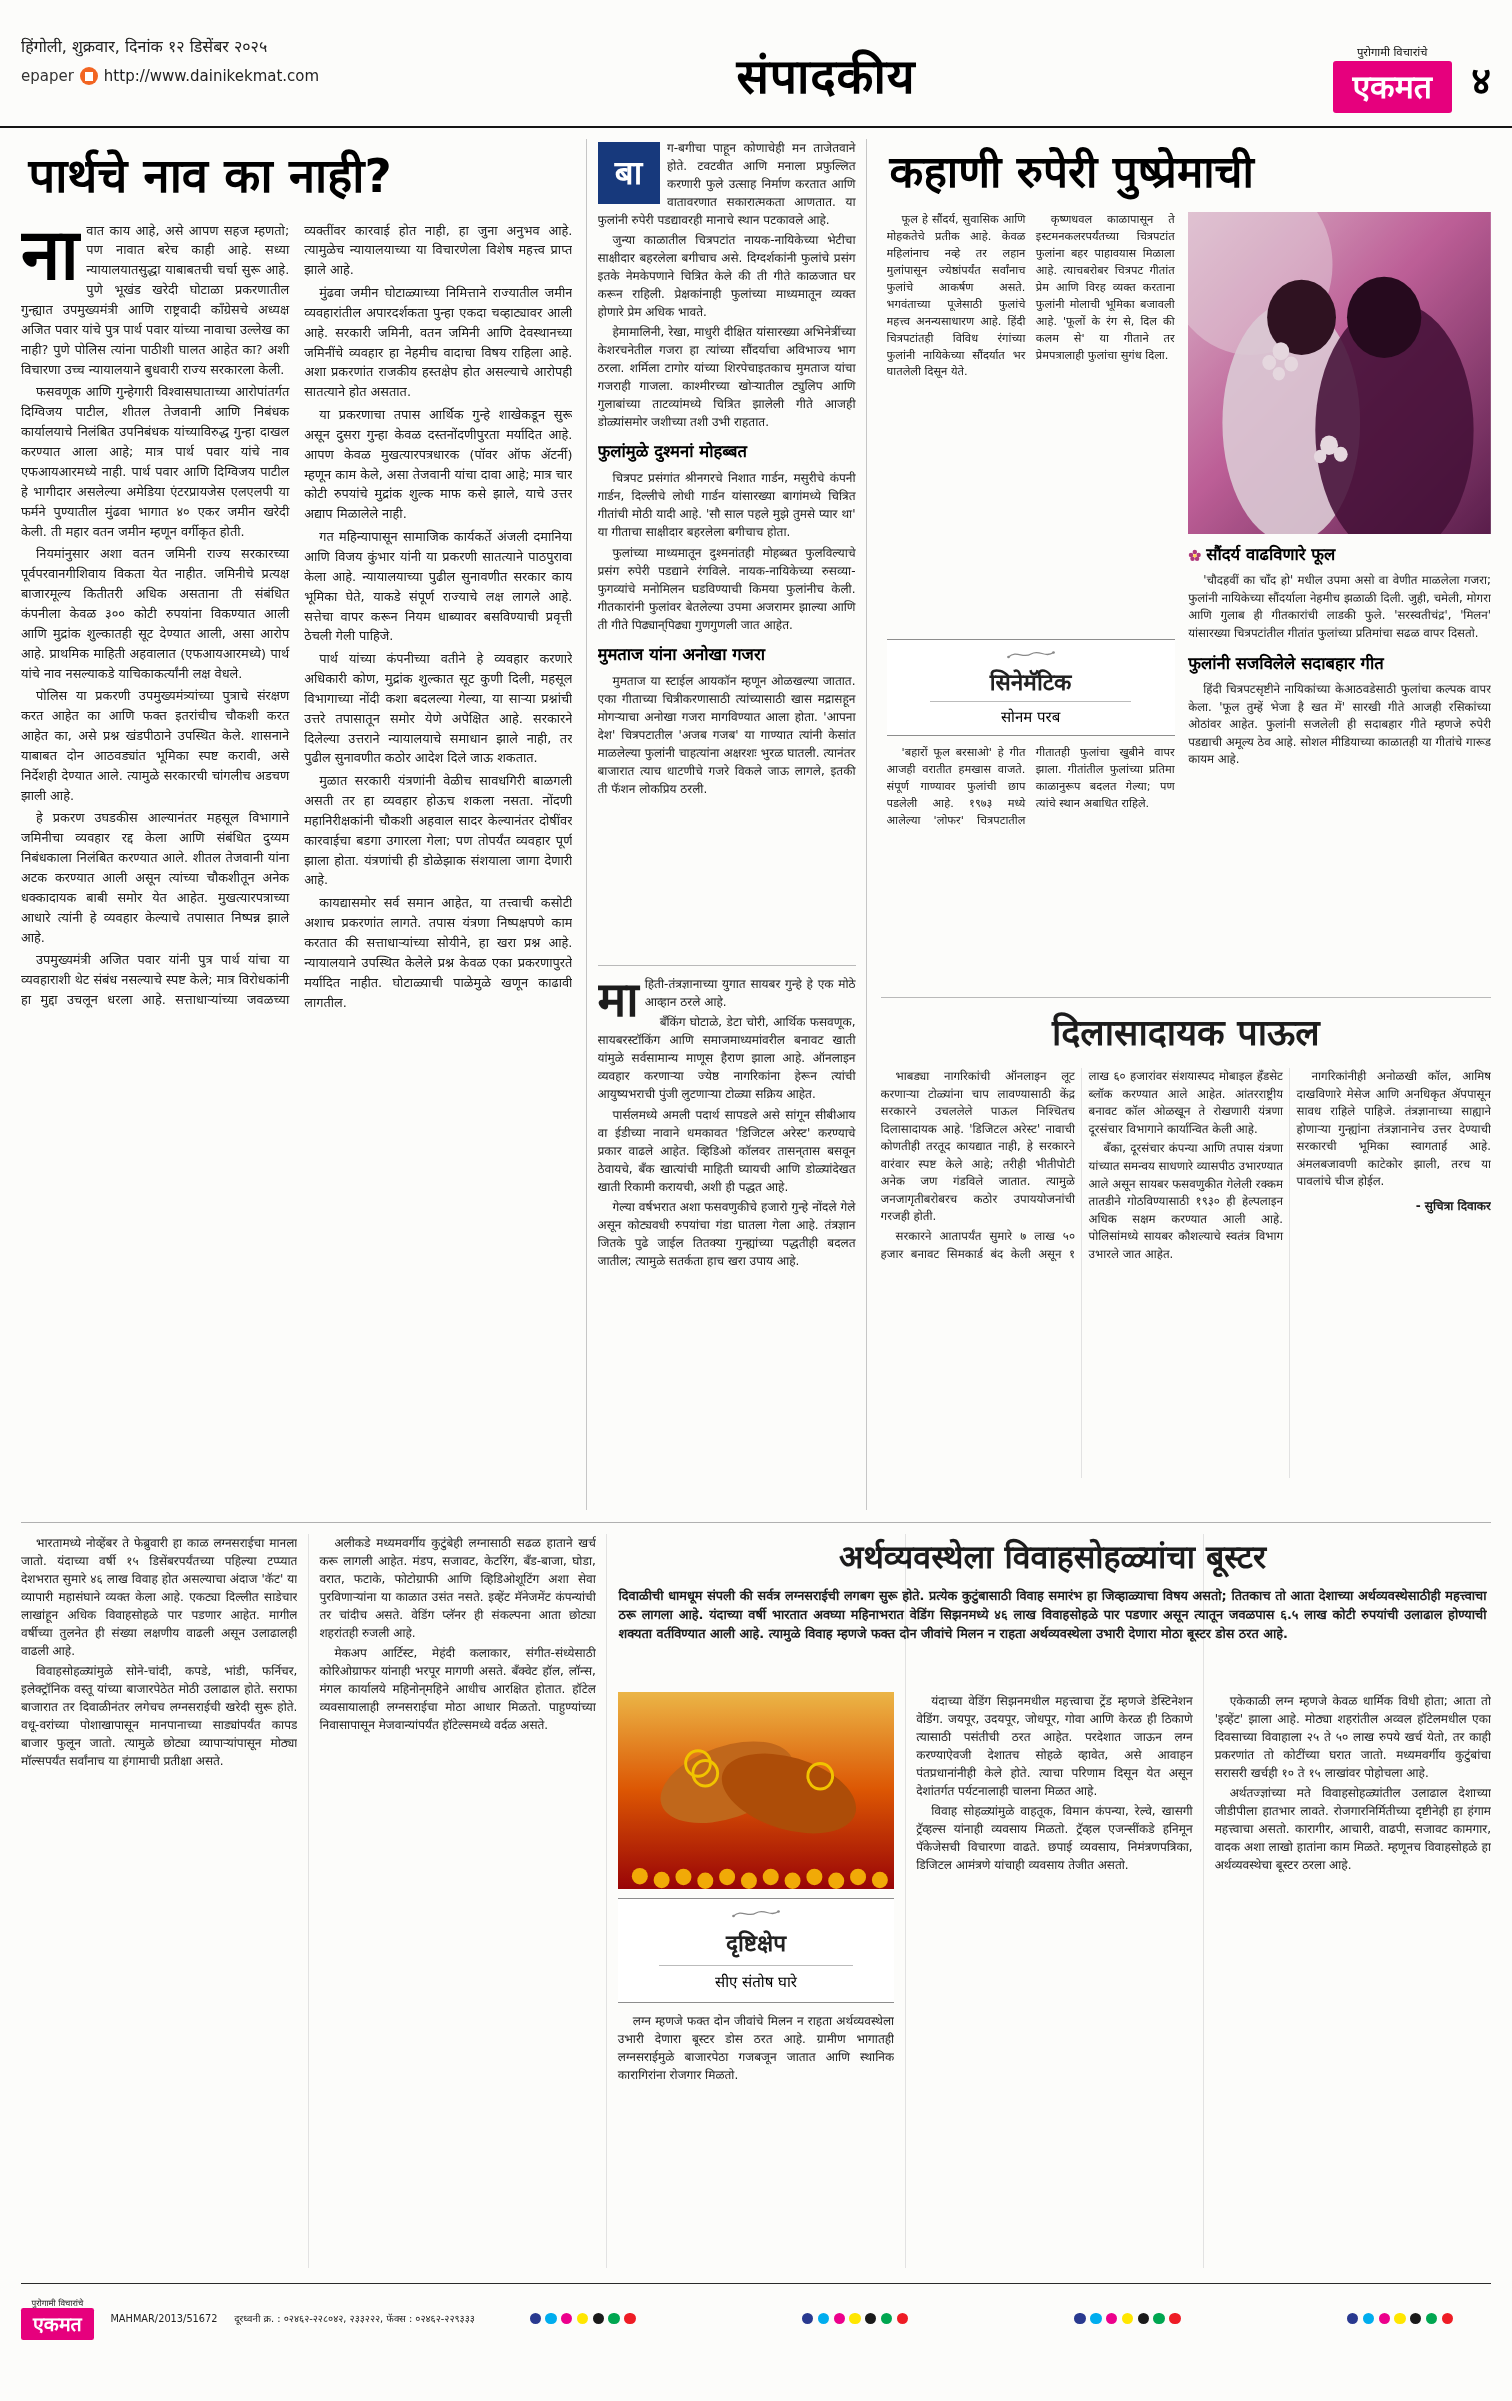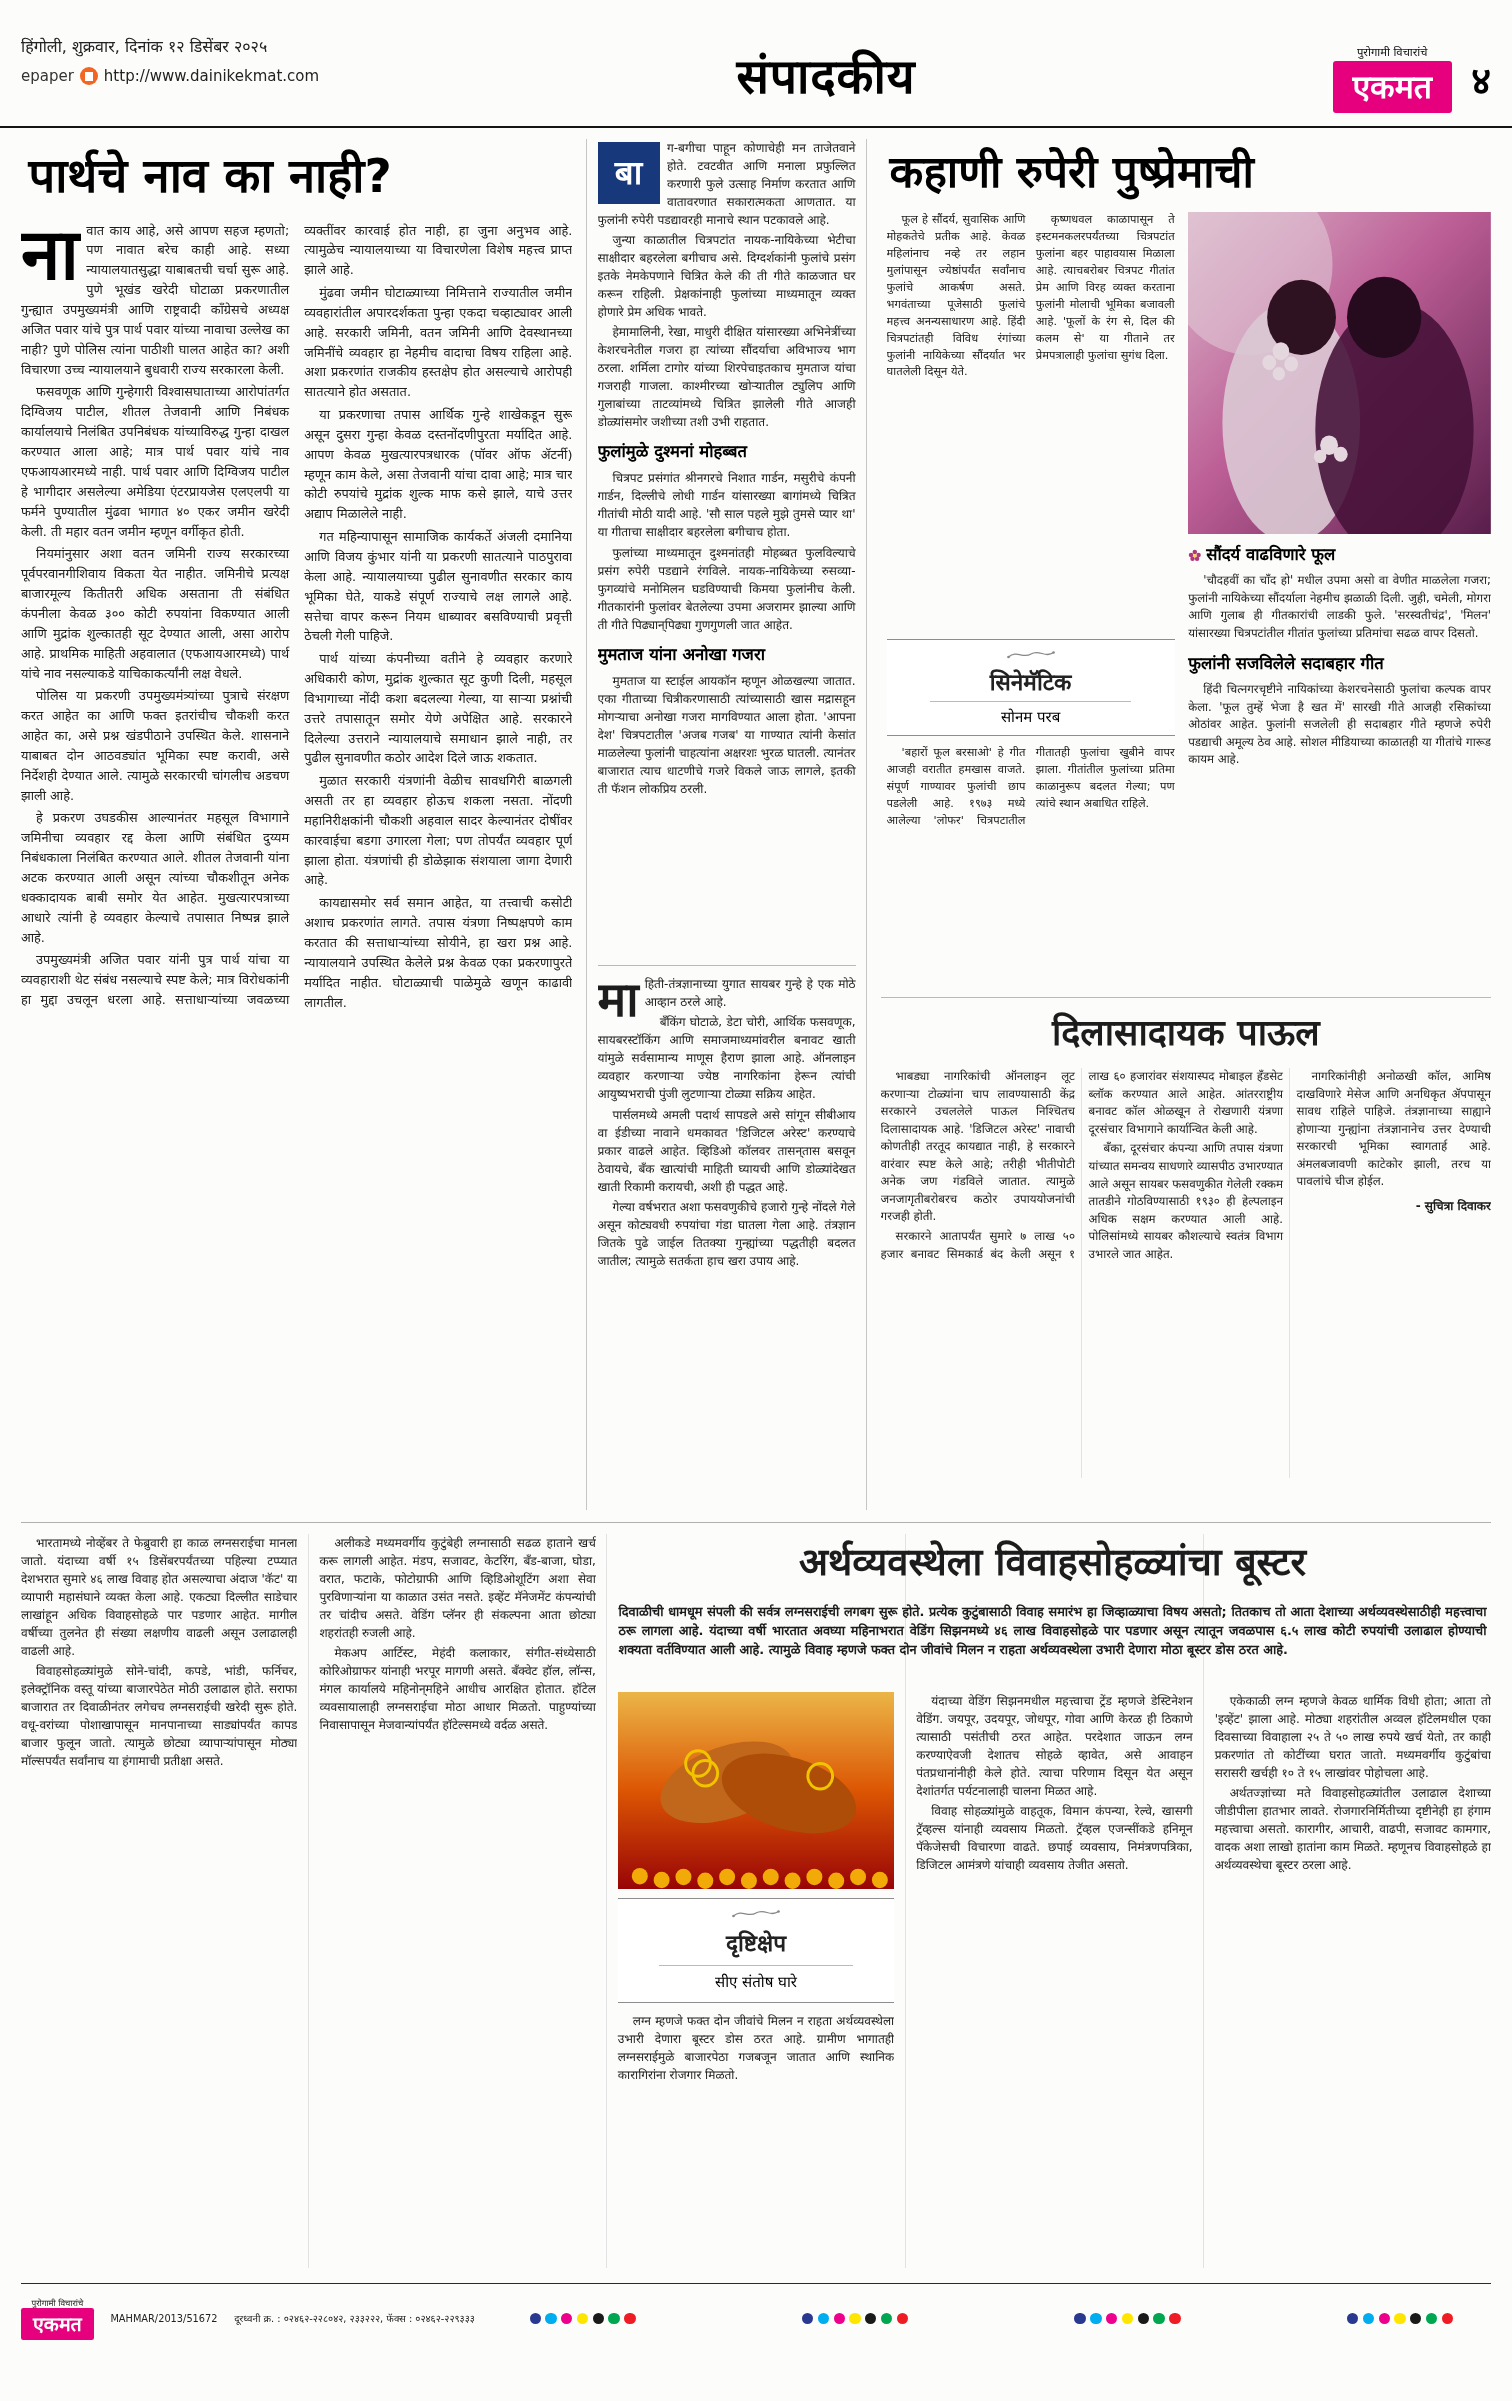--- a/index.html
+++ b/index.html
@@ -59,21 +59,21 @@
   .f-photo-col .photo-frame { height:322px; margin-bottom:9px; }
   .f-photo-col .sec { font-size:11.7px; line-height:1.5; }
   
   .art3 { border-top:0.8px solid #b9b9b9; margin-top:7.5px; padding-top:7.5px; flex:1; overflow:hidden; }
   .art3 h2 { font-size:36px; font-weight:700; text-align:center; margin:1.5px 0 12px; }
   .art3-cols { column-count:3; column-gap:13.6px; column-rule:0.8px solid #e2e2e2; height:410px; font-size:11.7px; line-height:1.5; overflow:hidden; }
   .signoff { text-align:right; font-weight:700; font-size:12px; margin-top:6px; text-indent:0; }
   
   .booster { margin:12px 21px 0; border-top:0.8px solid #b0b0b0; padding-top:10.5px; height:753px; position:relative; overflow:hidden; }
   .booster-overlay { position:absolute; top:10.5px; left:593px; width:877px; }
-  .booster-overlay h2 { font-size:38px; font-weight:700; text-align:center; margin-bottom:16px; }
+  .booster-overlay h2 { font-size:32px; font-weight:700; text-align:center; margin-bottom:9px; }
   .booster-lead { font-size:12.8px; font-weight:700; line-height:1.5; text-align:justify; padding:0 4.5px; }
   .b-cols { display:flex; gap:10.5px; height:734px; }
   .b-col { flex:1; font-size:12px; line-height:1.5; overflow:hidden; }
   .b-col + .b-col { border-left:0.8px solid #e2e2e2; padding-left:10.5px; }
   .b-spacer { height:158px; }
   .photo-wedding-frame { height:197px; margin-bottom:7.5px; }
   
   .ftr { margin:7.5px 21px 0; border-top:1.5px solid #2a2a2a; padding-top:6px; }
   .imprint-row { display:flex; justify-content:space-between; align-items:flex-start; }
   .imprint { font-size:9.8px; color:#222; max-width:1280px; }
@@ -204,21 +204,21 @@
                       <circle cx="12" cy="13" r="3"></circle>
                     </g>
                     <circle cx="9" cy="9" r="2.4" fill="#ffd24d"></circle>
                   </svg>
                 <span>सौंदर्य वाढविणारे फूल</span>
               </div>
               <div class="list"><p class="para">'चौदहवीं का चाँद हो' मधील उपमा असो वा वेणीत माळलेला गजरा; फुलांनी नायिकेच्या सौंदर्याला नेहमीच झळाळी दिली. जुही, चमेली, मोगरा आणि गुलाब ही गीतकारांची लाडकी फुले. 'सरस्वतीचंद्र', 'मिलन' यांसारख्या चित्रपटांतील गीतांत फुलांच्या प्रतिमांचा सढळ वापर दिसतो.</p></div>
               <div class="subhead">
                 <span>फुलांनी सजविलेले सदाबहार गीत</span>
               </div>
-              <div class="list"><p class="para">हिंदी चित्नगरचृष्टीने नायिकांच्या केशरचनेसाठी फुलांचा कल्पक वापर केला. 'फूल तुम्हें भेजा है खत में' सारखी गीते आजही रसिकांच्या ओठांवर आहेत. फुलांनी सजलेली ही सदाबहार गीते म्हणजे रुपेरी पडद्याची अमूल्य ठेव आहे. सोशल मीडियाच्या काळातही या गीतांचे गारूड कायम आहे.</p></div>
+              <div class="list"><p class="para">हिंदी चित्रपटसृष्टीने नायिकांच्या केआठवडेसाठी फुलांचा कल्पक वापर केला. 'फूल तुम्हें भेजा है खत में' सारखी गीते आजही रसिकांच्या ओठांवर आहेत. फुलांनी सजलेली ही सदाबहार गीते म्हणजे रुपेरी पडद्याची अमूल्य ठेव आहे. सोशल मीडियाच्या काळातही या गीतांचे गारूड कायम आहे.</p></div>
             </div>
           </div>
         </div>
       </div>
 
       <section class="art3">
         <h2>दिलासादायक पाऊल</h2>
         <div class="art3-cols">
           <div class="list"><p class="para">भाबड्या नागरिकांची ऑनलाइन लूट करणाऱ्या टोळ्यांना चाप लावण्यासाठी केंद्र सरकारने उचललेले पाऊल निश्चितच दिलासादायक आहे. 'डिजिटल अरेस्ट' नावाची कोणतीही तरतूद कायद्यात नाही, हे सरकारने वारंवार स्पष्ट केले आहे; तरीही भीतीपोटी अनेक जण गंडविले जातात. त्यामुळे जनजागृतीबरोबरच कठोर उपाययोजनांची गरजही होती.</p><p class="para">सरकारने आतापर्यंत सुमारे ७ लाख ५० हजार बनावट सिमकार्ड बंद केली असून १ लाख ६० हजारांवर संशयास्पद मोबाइल हँडसेट ब्लॉक करण्यात आले आहेत. आंतरराष्ट्रीय बनावट कॉल ओळखून ते रोखणारी यंत्रणा दूरसंचार विभागाने कार्यान्वित केली आहे.</p><p class="para">बँका, दूरसंचार कंपन्या आणि तपास यंत्रणा यांच्यात समन्वय साधणारे व्यासपीठ उभारण्यात आले असून सायबर फसवणुकीत गेलेली रक्कम तातडीने गोठविण्यासाठी १९३० ही हेल्पलाइन अधिक सक्षम करण्यात आली आहे. पोलिसांमध्ये सायबर कौशल्याचे स्वतंत्र विभाग उभारले जात आहेत.</p><p class="para">नागरिकांनीही अनोळखी कॉल, आमिष दाखविणारे मेसेज आणि अनधिकृत ॲपपासून सावध राहिले पाहिजे. तंत्रज्ञानाच्या साह्याने होणाऱ्या गुन्ह्यांना तंत्रज्ञानानेच उत्तर देण्याची सरकारची भूमिका स्वागतार्ह आहे. अंमलबजावणी काटेकोर झाली, तरच या पावलांचे चीज होईल.</p></div>
           <p class="para signoff">- सुचित्रा दिवाकर</p>

